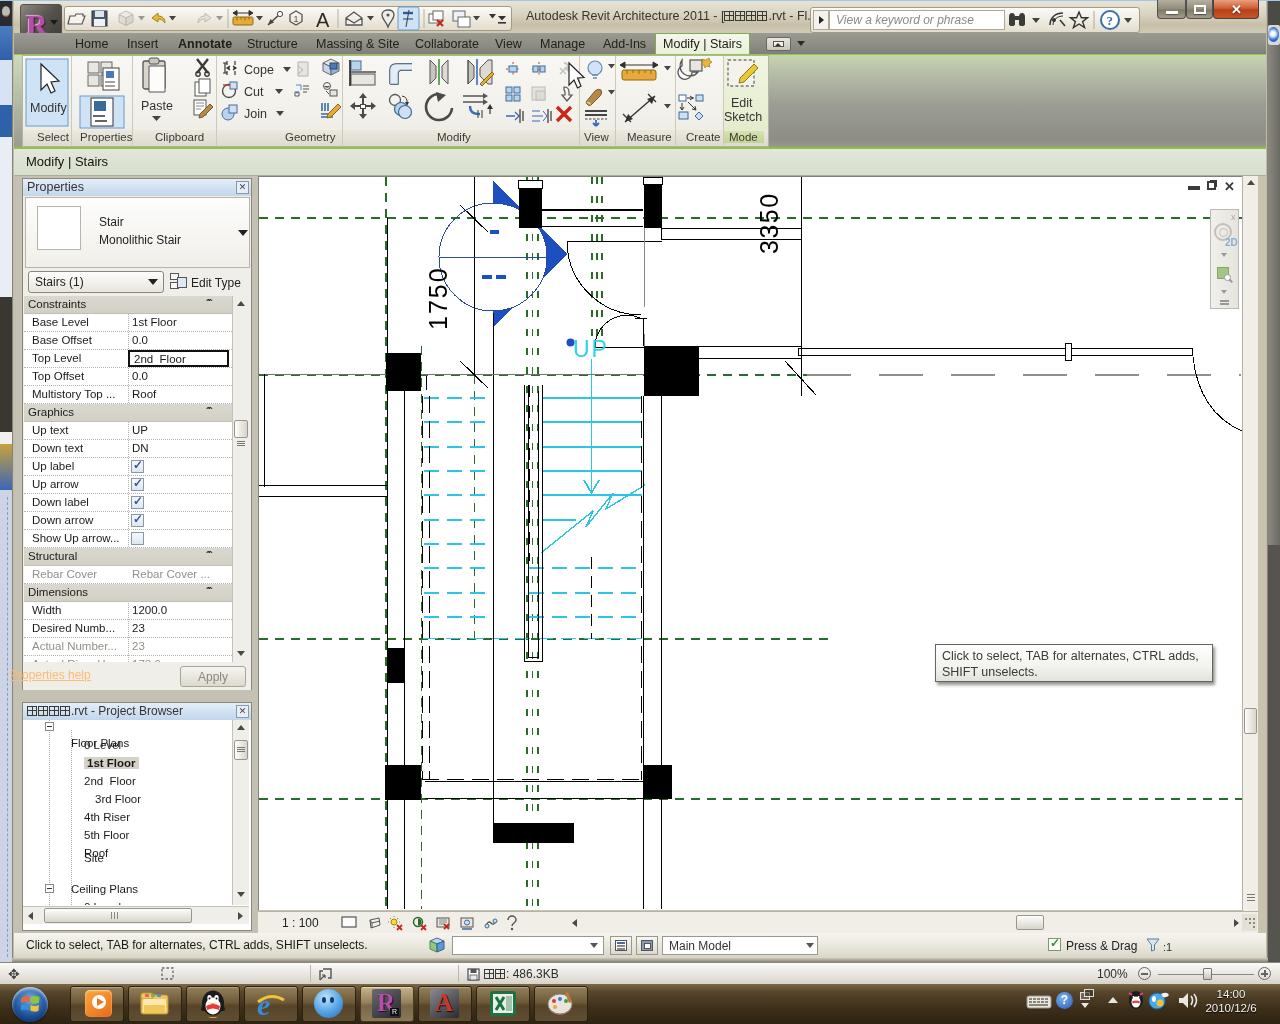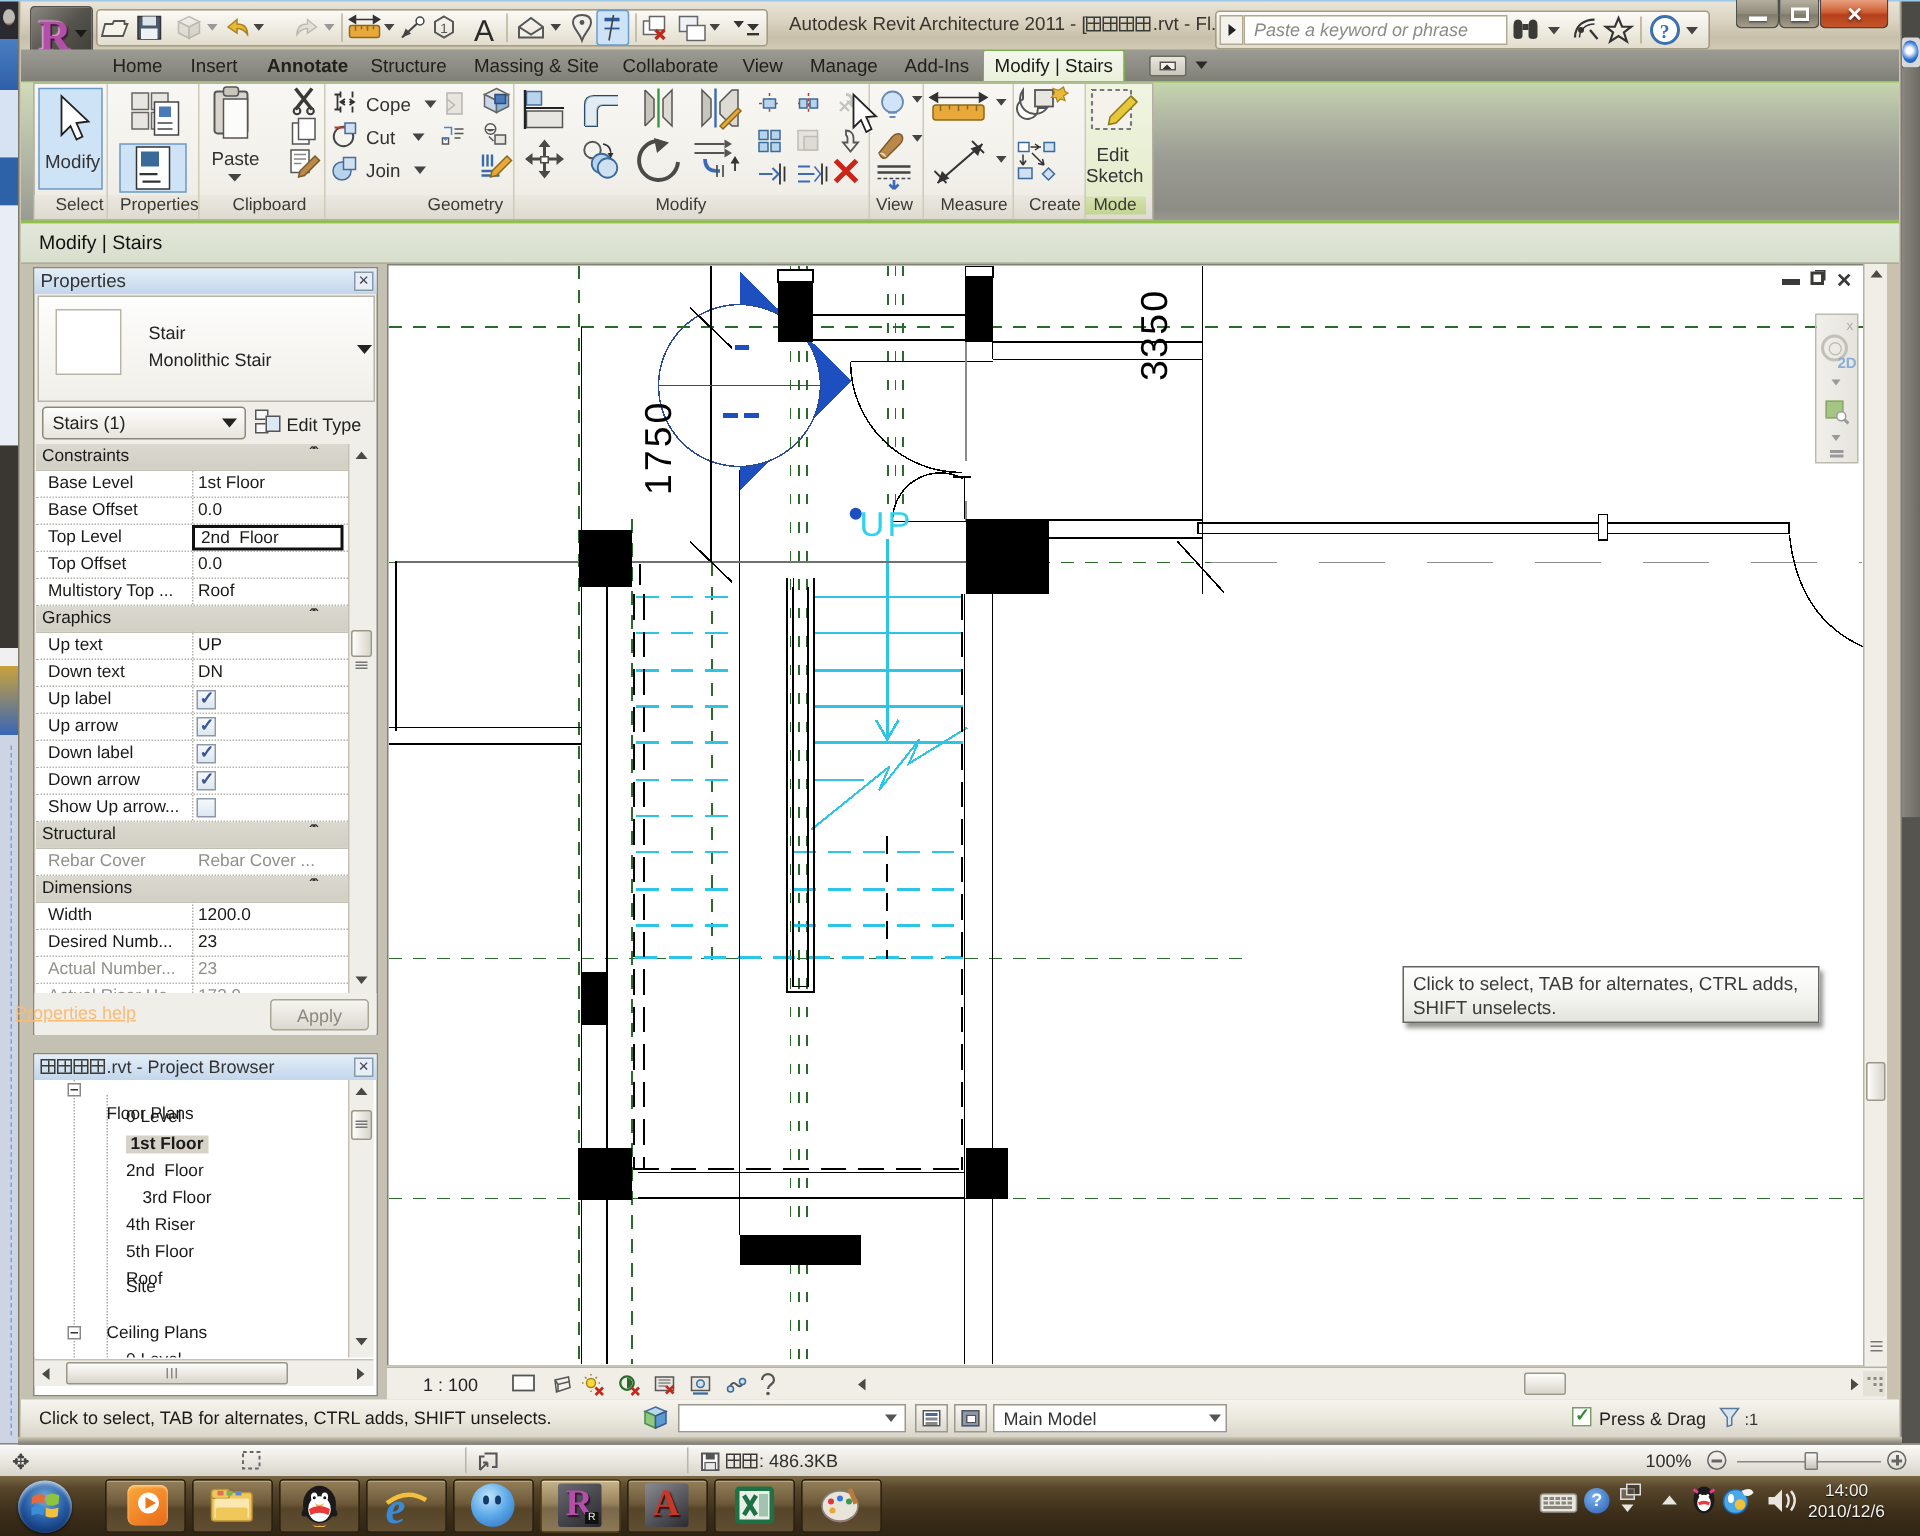--- a/index.html
+++ b/index.html
@@ -155,21 +155,21 @@
 </div>
 
 <div class="abs" style="left:526px;top:9px;width:290px;height:16px;font-size:12.5px;color:#38352c;white-space:nowrap;">Autodesk Revit Architecture 2011 - [<i class="cjk"></i><i class="cjk"></i><i class="cjk"></i><i class="cjk"></i>.rvt - Fl...</div>
 
 <div class="abs" style="left:810px;top:7px;width:330px;height:26px;border:1px solid #a39b85;border-radius:3px;
  background:linear-gradient(180deg,#fbfaf6 0%,#efece2 50%,#e2ddcd 100%);"></div>
 <div class="abs" style="left:813px;top:10px;width:16px;height:20px;background:#f4f2ec;border:1px solid #b0a890;">
   <div class="abs" style="left:5px;top:5px;width:0;height:0;border-top:4px solid transparent;border-bottom:4px solid transparent;border-left:5px solid #222;"></div>
 </div>
 <div class="abs" style="left:829px;top:10px;width:176px;height:20px;background:#fff;border:1px solid #b0a890;
- font-style:italic;color:#8a8a86;font-size:12px;line-height:19px;padding-left:6px;">Paste a keyword or phrase</div>
+ font-style:italic;color:#8a8a86;font-size:12px;line-height:19px;padding-left:6px;">View a keyword or phrase</div>
 <div id="searchicons">
 <svg class="abs" style="left:1008px;top:9px;" width="130" height="24" viewBox="0 0 130 24">
 
  <g transform="translate(0,2)">
   <path d="M1,6 Q1,2 4,2 Q7,2 7,6 L7,13 Q7,15 4,15 Q1,15 1,13 Z" fill="#3a3a36"></path>
   <path d="M11,6 Q11,2 14,2 Q17,2 17,6 L17,13 Q17,15 14,15 Q11,15 11,13 Z" fill="#3a3a36"></path>
   <rect x="7" y="5" width="4" height="4" fill="#3a3a36"></rect>
  </g>
  <path d="M24,9 l8,0 -4,5 z" fill="#444"></path>
 

